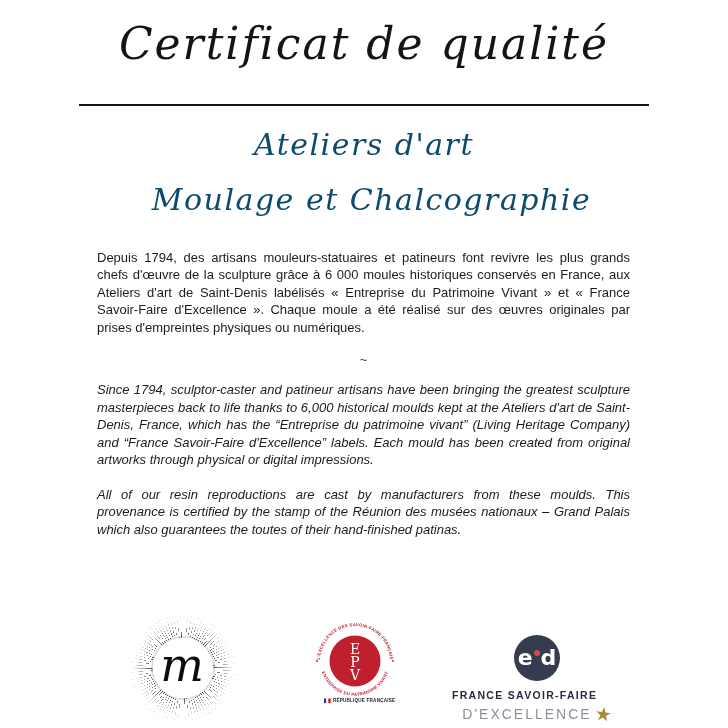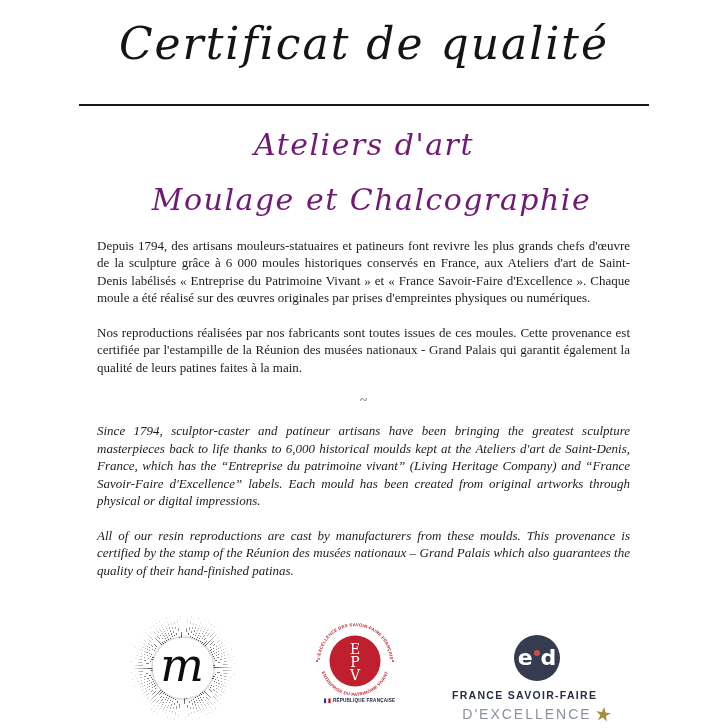--- a/index.html
+++ b/index.html
@@ -15,27 +15,27 @@
     font-family:"DejaVu Serif", serif; font-style:italic; font-weight:400;
     font-size:44px; line-height:1.45; letter-spacing:2px; color:#141414;
   }
   .rule {
     height:0; border:none; border-top:2px solid #171717;
     margin:28px 79px 0 79px;
   }
   .subtitle {
     margin:0; text-align:center;
     font-family:"DejaVu Serif", serif; font-style:italic; font-weight:400;
-    font-size:30px; line-height:1.4; letter-spacing:1.5px; color:#701a75;
+    font-size:30px; line-height:1.4; letter-spacing:1.5px; color:#0c4a6e;
   }
   .subtitle.s1 { margin-top:18px; }
   .subtitle.s2 { margin-top:13px;margin-left:15px; }
 
   
-  .body-text { margin:16px 98px 0 97px;font-family:Liberation Serif, serif; }
+  .body-text { margin:28px 98px 0 97px; }
   .body-text p { margin:0; font-size:13px; line-height:17.5px; text-align:justify; color:#1c1c1c; }
   .body-text p + p { margin-top:17px; }
   .p-en { font-style:italic; }
   .tilde { margin:16px 0 14px 0; text-align:center; font-size:13px; color:#3d3d3d; }
 
   
   .rmn { position:absolute; left:131px; top:616px; width:104px; height:104px; }
   .rmn-rays {
     position:absolute; inset:0; border-radius:50%;
     background:repeating-conic-gradient(from 1deg, rgba(10,10,10,.8) 0deg 0.6deg, rgba(255,255,255,0) 0.6deg 4deg);
@@ -92,24 +92,23 @@
 <div class="page">
 
   <h1 class="title">Certificat de qualité</h1>
   <hr class="rule">
 
   <h2 class="subtitle s1">Ateliers d'art</h2>
   <h2 class="subtitle s2">Moulage et Chalcographie</h2>
 
   <div class="body-text">
     <p class="p-fr">Depuis 1794, des artisans mouleurs-statuaires et patineurs font revivre les plus grands chefs d'œuvre de la sculpture grâce à 6 000 moules historiques conservés en France, aux Ateliers d'art de Saint-Denis labélisés « Entreprise du Patrimoine Vivant » et « France Savoir-Faire d'Excellence ». Chaque moule a été réalisé sur des œuvres originales par prises d'empreintes physiques ou numériques.</p>
-    <p class="p-fr">Nos reproductions réalisées par nos fabricants sont toutes issues de ces moules. Cette provenance est certifiée par l'estampille de la Réunion des musées nationaux - Grand Palais qui garantit également la qualité de leurs patines faites à la main.</p>
     <div class="tilde">~</div>
     <p class="p-en">Since 1794, sculptor-caster and patineur artisans have been bringing the greatest sculpture masterpieces back to life thanks to 6,000 historical moulds kept at the Ateliers d'art de Saint-Denis, France, which has the “Entreprise du patrimoine vivant” (Living Heritage Company) and “France Savoir-Faire d'Excellence” labels. Each mould has been created from original artworks through physical or digital impressions.</p>
-    <p class="p-en">All of our resin reproductions are cast by manufacturers from these moulds. This provenance is certified by the stamp of the Réunion des musées nationaux – Grand Palais which also guarantees the quality of their hand-finished patinas.</p>
+    <p class="p-en">All of our resin reproductions are cast by manufacturers from these moulds. This provenance is certified by the stamp of the Réunion des musées nationaux – Grand Palais which also guarantees the toutes of their hand-finished patinas.</p>
   </div>
 
   <div class="rmn">
     <div class="rmn-rays"></div>
     <div class="rmn-fade"></div>
     <div class="rmn-disk"></div>
     <div class="rmn-m">m</div>
   </div>
 
   <svg class="epv" viewBox="0 0 104 104" xmlns="http://www.w3.org/2000/svg">

